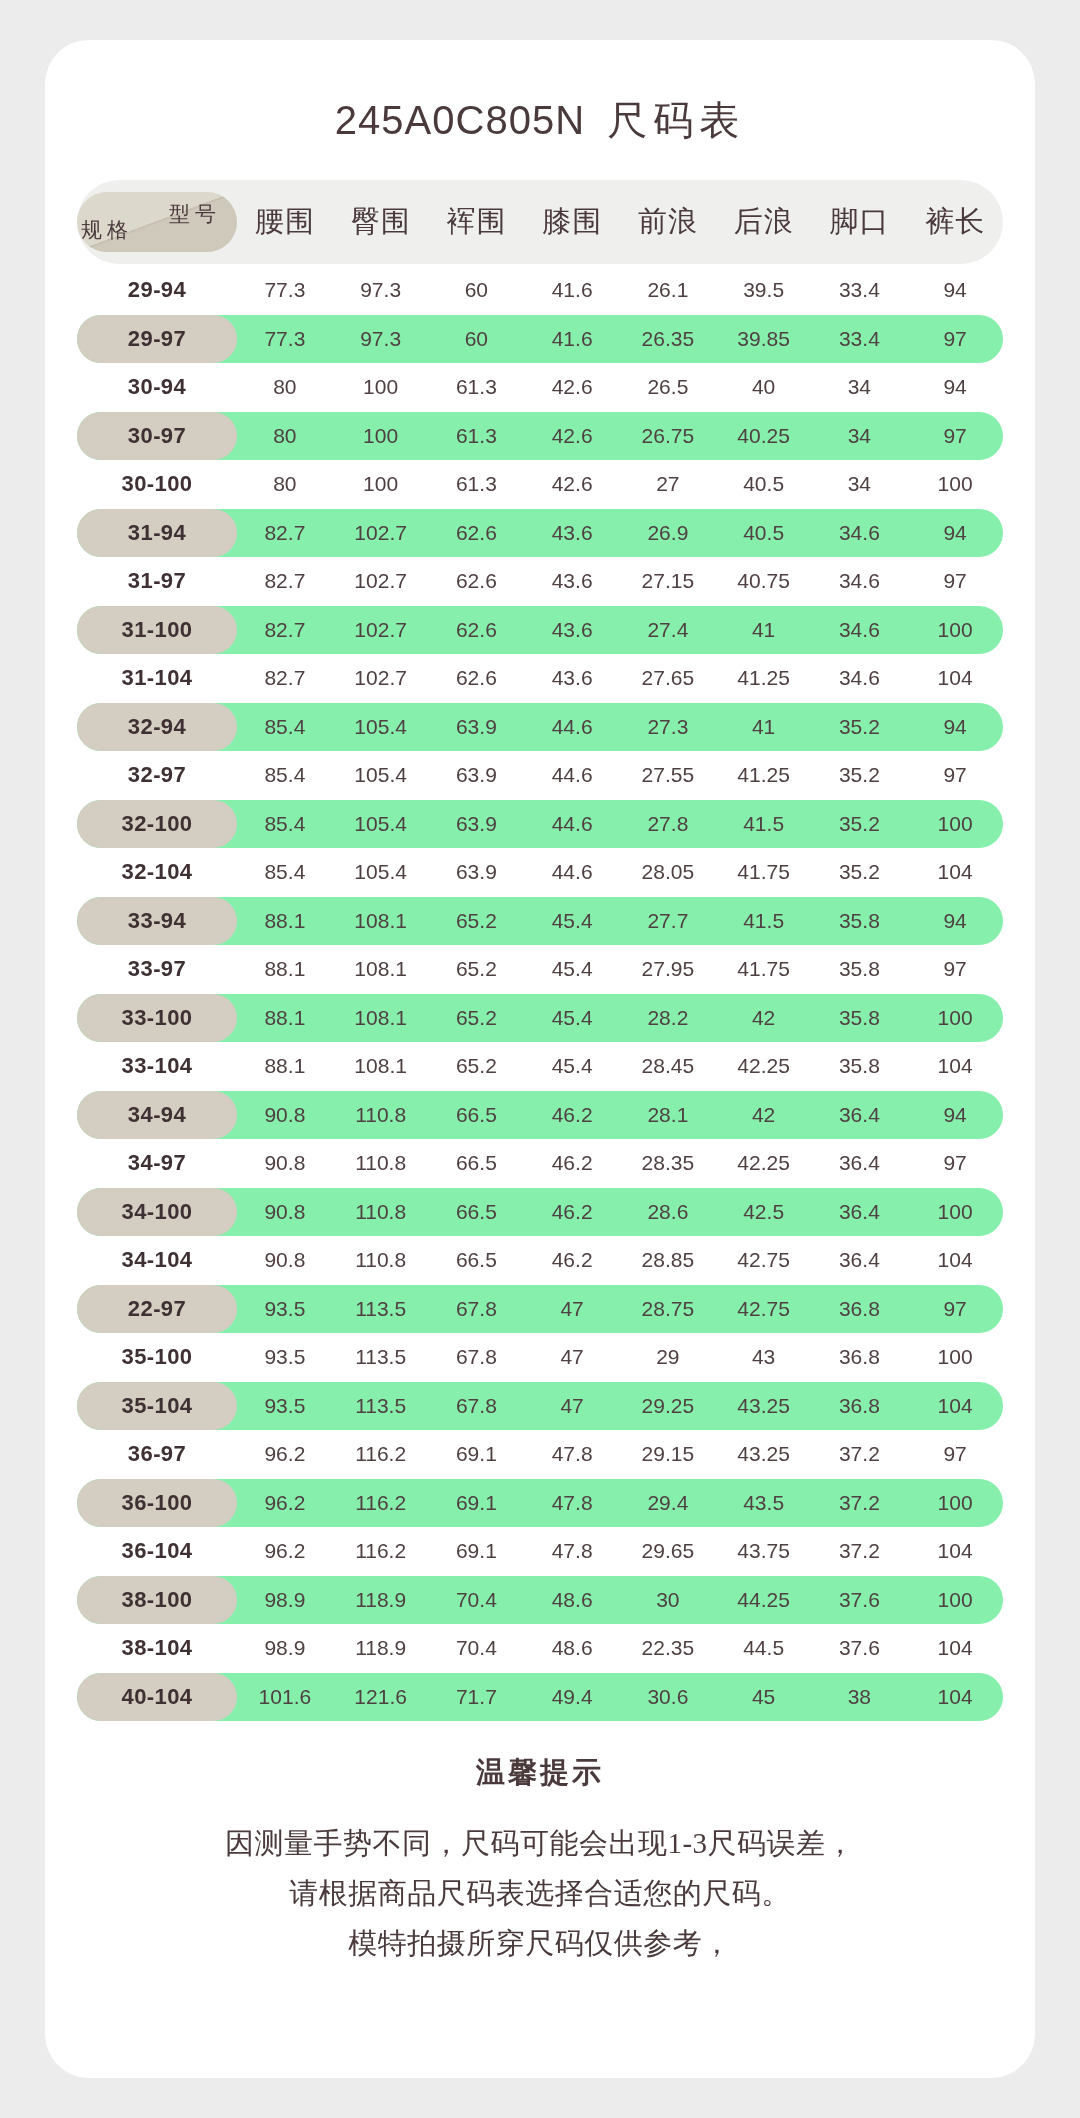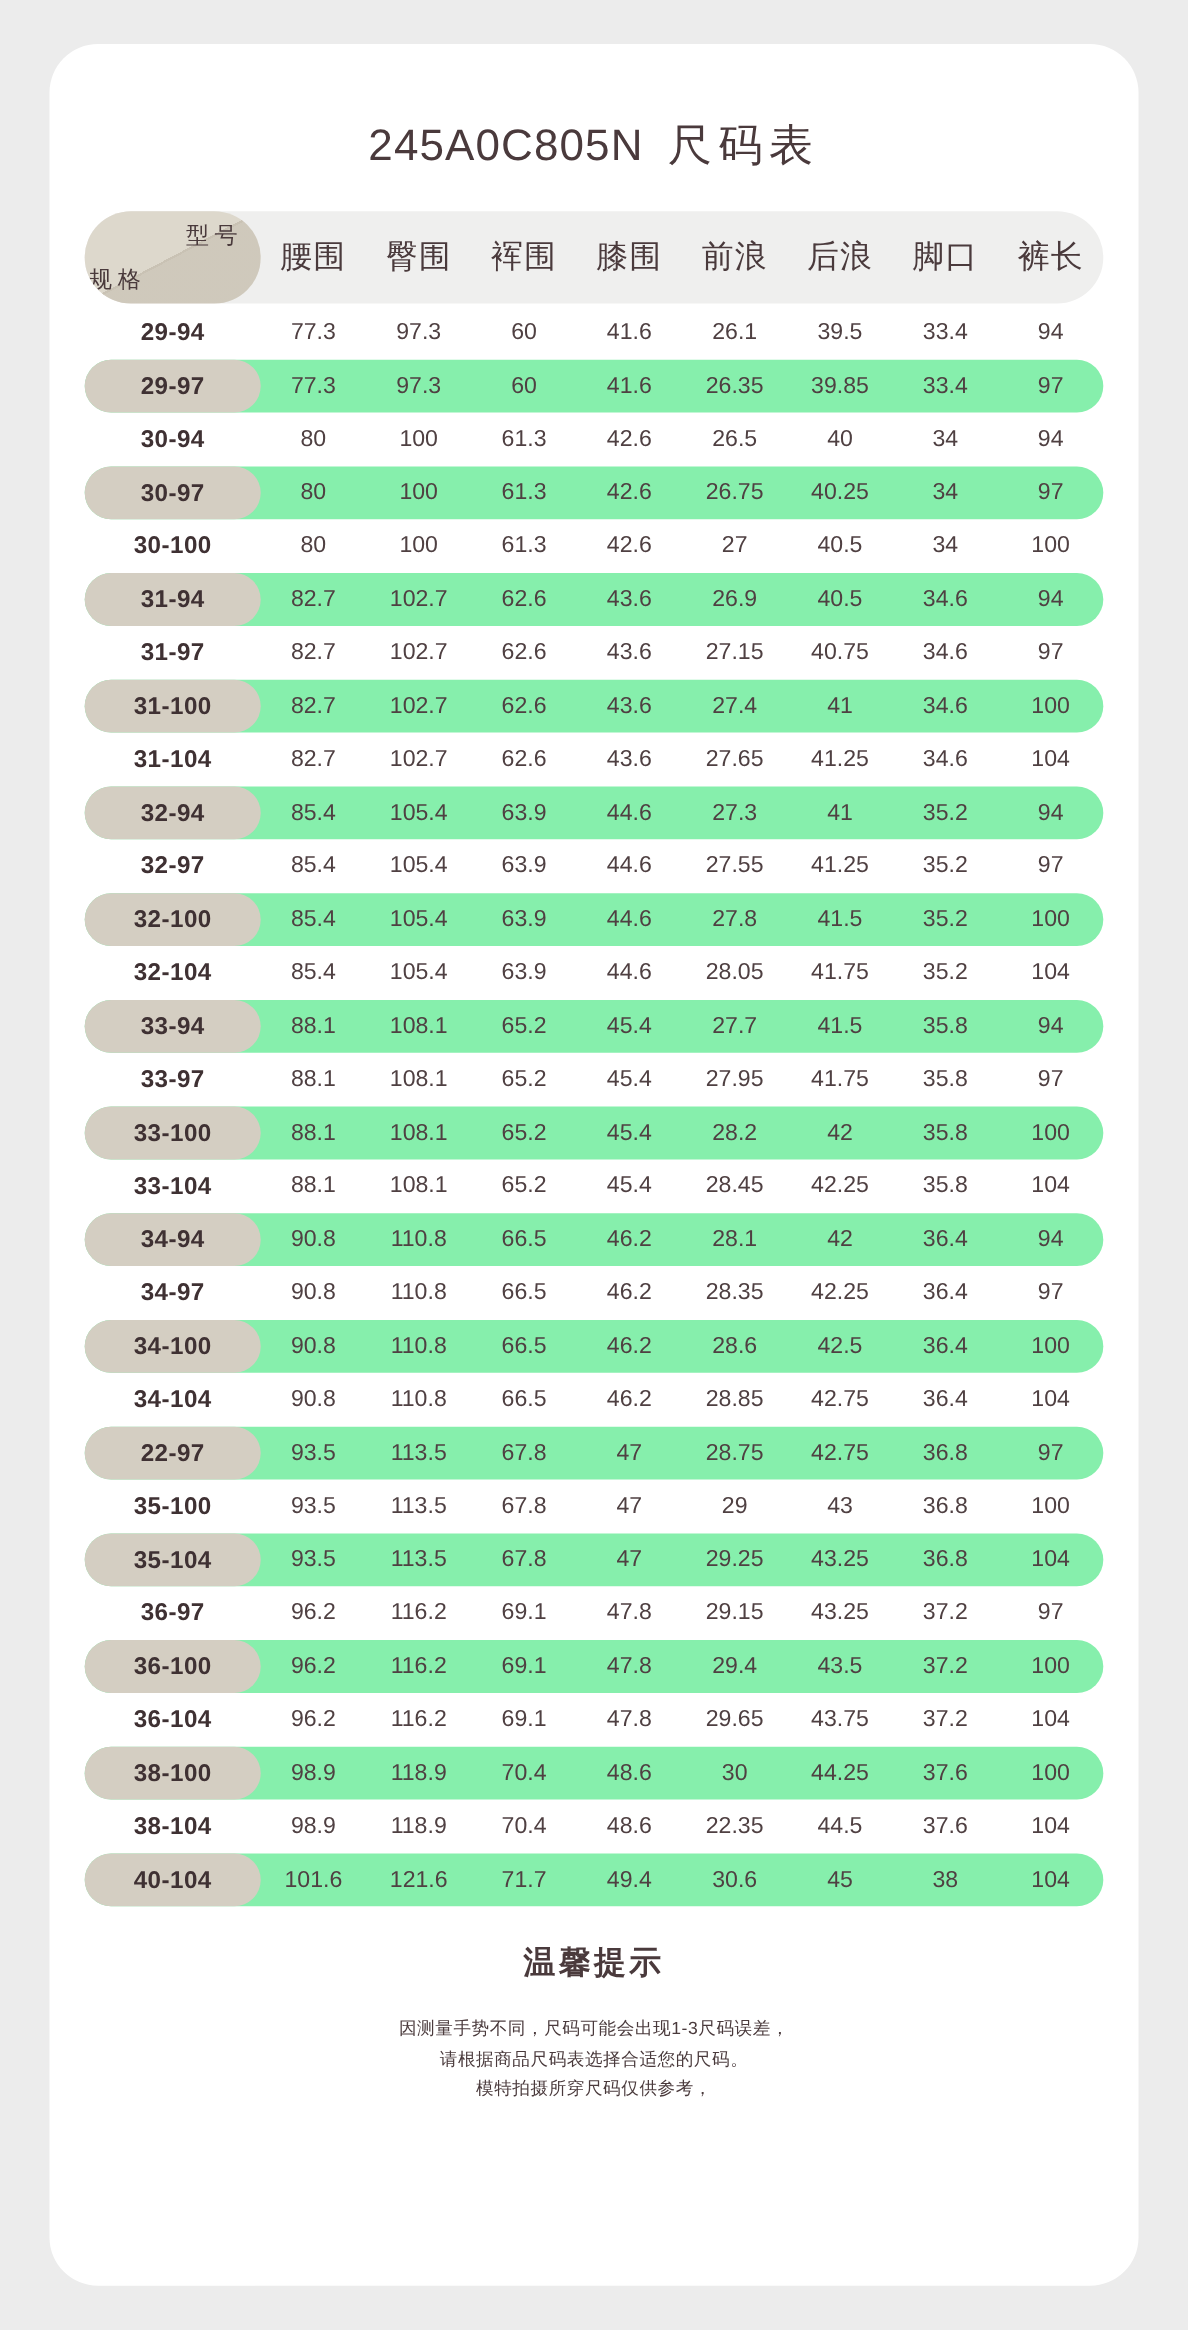--- a/index.html
+++ b/index.html
@@ -29,21 +29,21 @@
     border-radius: 44px;
     box-sizing: border-box;
     overflow: hidden;
   }
   .title {
     text-align: center;
     color: #4a3a3c;
     font-size: 40px;
     letter-spacing: 1px;
     font-weight: 400;
-    margin: 16px;
+    margin: 4px;
     padding-top: 52px;
     line-height: 1.2;
   }
   .title .zh {
     letter-spacing: 6px;
     padding-left: 10px;
   }
 
   
   .table {
@@ -113,21 +113,21 @@
     height: 48.5px;
     background: #d4cec2;
     border-radius: 26px;
     z-index: 1;
   }
 
   
   .corner {
     width: 160px;
     flex: 0 0 160px;
-    height: 84px;
+    height: 60px;
     position: relative;
     border-radius: 42px;
     background: #ddd8cc;
     overflow: hidden;
   }
   .corner .diag {
     position: absolute;
     inset: 0;
     background: linear-gradient(to bottom right,
       rgba(0,0,0,0) calc(50% - 1px),
@@ -167,23 +167,24 @@
   }
   .footer-title {
     color: #4a3a3c;
     font-size: 29px;
     font-weight: 700;
     letter-spacing: 3px;
     margin-bottom: 26px;
   }
   .footer-line {
     color: #4a3a3c;
-    font-size: 16px;
+    font-size: 29px;
     line-height: 1.72;
     letter-spacing: 0.5px;
+    font-family: Liberation Serif, serif;
   }
 </style>
 </head>
 <body>
 
 <div class="page">
   <div class="card">
 
     <h1 class="title"><span>245A0C805N</span> <span class="zh">尺码表</span></h1>
 

